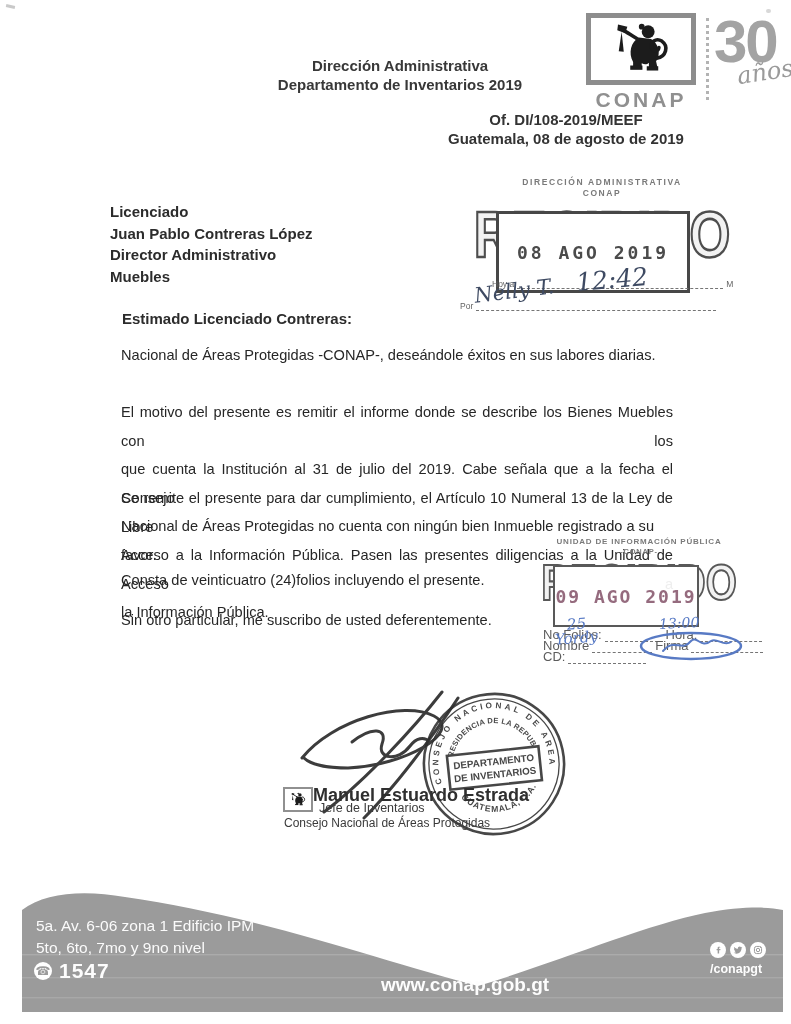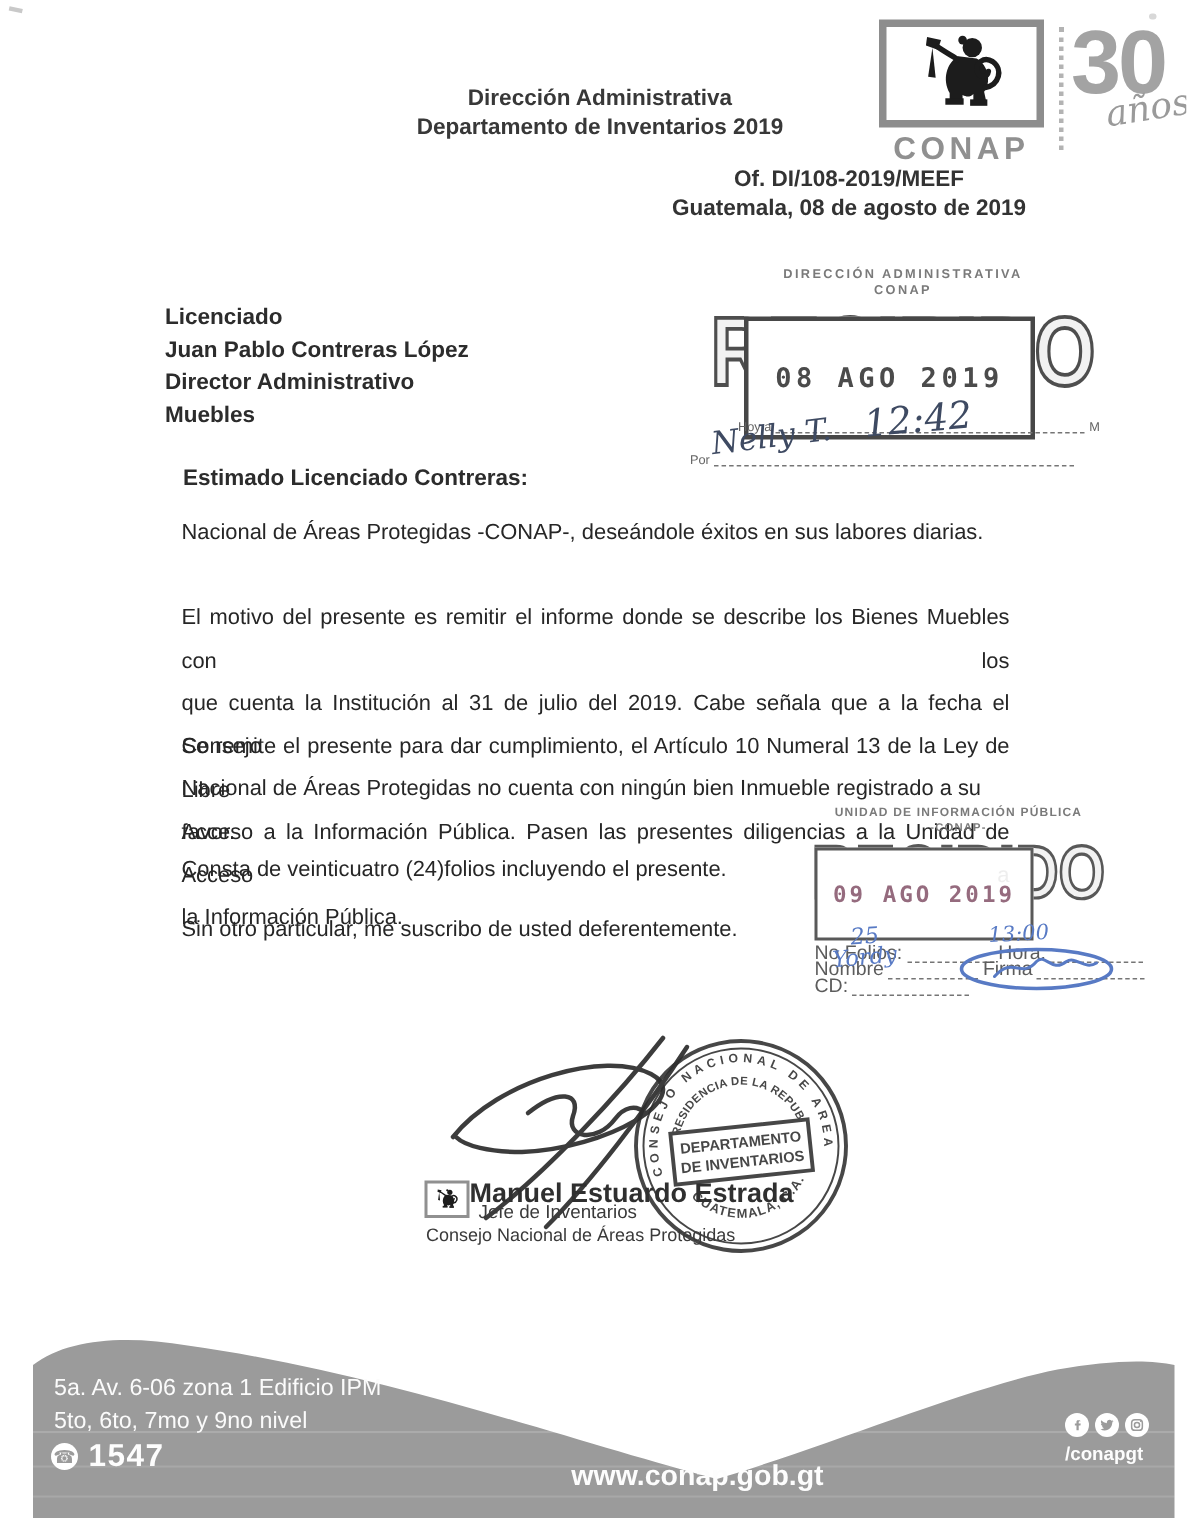--- a/index.html
+++ b/index.html
@@ -46,22 +46,22 @@
   .recibido{position:absolute;width:100%;text-align:center;white-space:nowrap;
             font-weight:bold;color:rgba(60,60,60,.07);
             -webkit-text-stroke:2px #3f3f3f;}
   .stamp1 .recibido{top:20px;font-size:50px;transform:scale(1.05,1.3);transform-origin:center top;}
   .stamp2 .recibido{top:18px;font-size:40px;-webkit-text-stroke:1.7px #4a4a4a;
             transform:scale(1.0,1.25);transform-origin:center top;}
   .datebox{position:absolute;background:#fff;display:flex;align-items:center;justify-content:center;
            font-family:"DejaVu Sans Mono",monospace;font-weight:bold;}
   .stamp1 .datebox{left:38px;top:34px;width:188px;height:76px;border:3px solid #383838;
            font-size:18px;letter-spacing:3px;color:#3c3c3c;}
-  .stamp2 .datebox{left:16px;top:28px;width:142px;height:58px;border:2.5px solid #4c4c4c;
-           font-size:15px;letter-spacing:2px;color:var(--stamp_purple,#8d5f74);}
+  .stamp2 .datebox{left:26px;top:28px;width:142px;height:58px;border:2.5px solid #4c4c4c;
+           font-size:18px;letter-spacing:2px;color:var(--stamp_purple,#8d5f74);}
   .strow{position:absolute;display:flex;align-items:flex-end;gap:3px;color:#555;}
   .stamp1 .strow{font-size:8.5px;} .stamp2 .strow{font-size:13px;color:#4f4f4f;padding-left:16px;}
   .dash{display:inline-block;border-bottom:1.2px dashed #6a6a6a;height:8px;}
   .hand{position:absolute;font-family:"DejaVu Serif",serif;font-style:italic;}
   .hand-dark{color:#2e3b55;}
   .hand-blue{color:var(--ink_blue,#4a6fc0);}
 
   
   .sig-svg{left:292px;top:686px;}
   .seal{left:418px;top:688px;width:152px;height:152px;}

